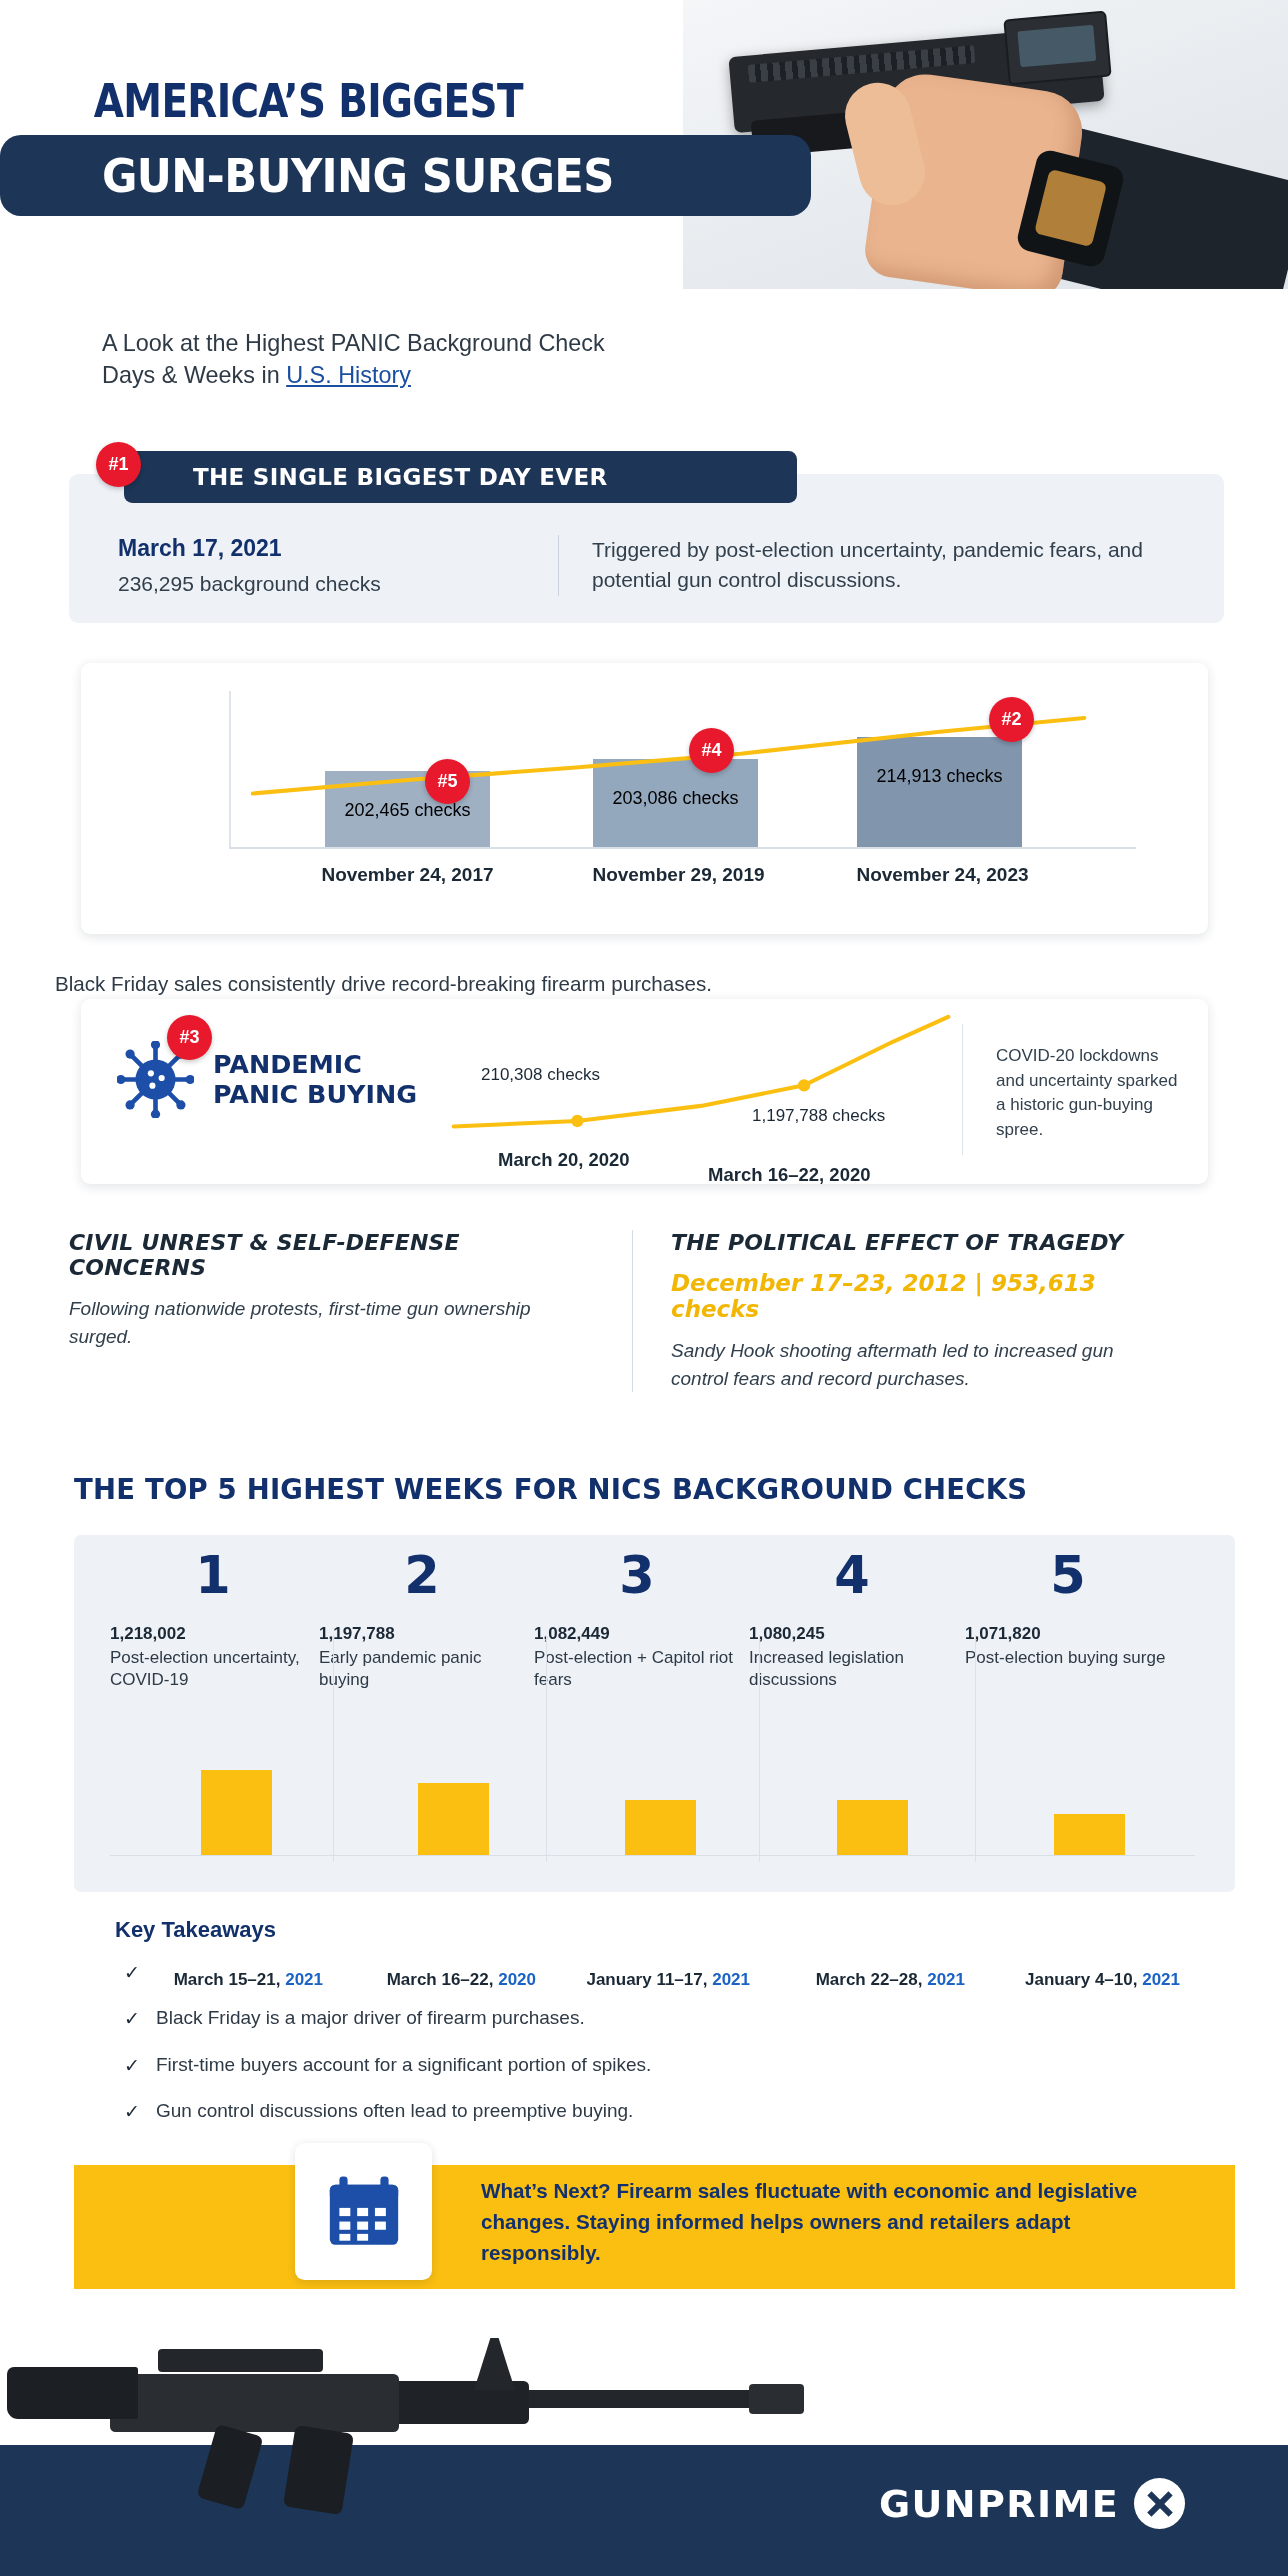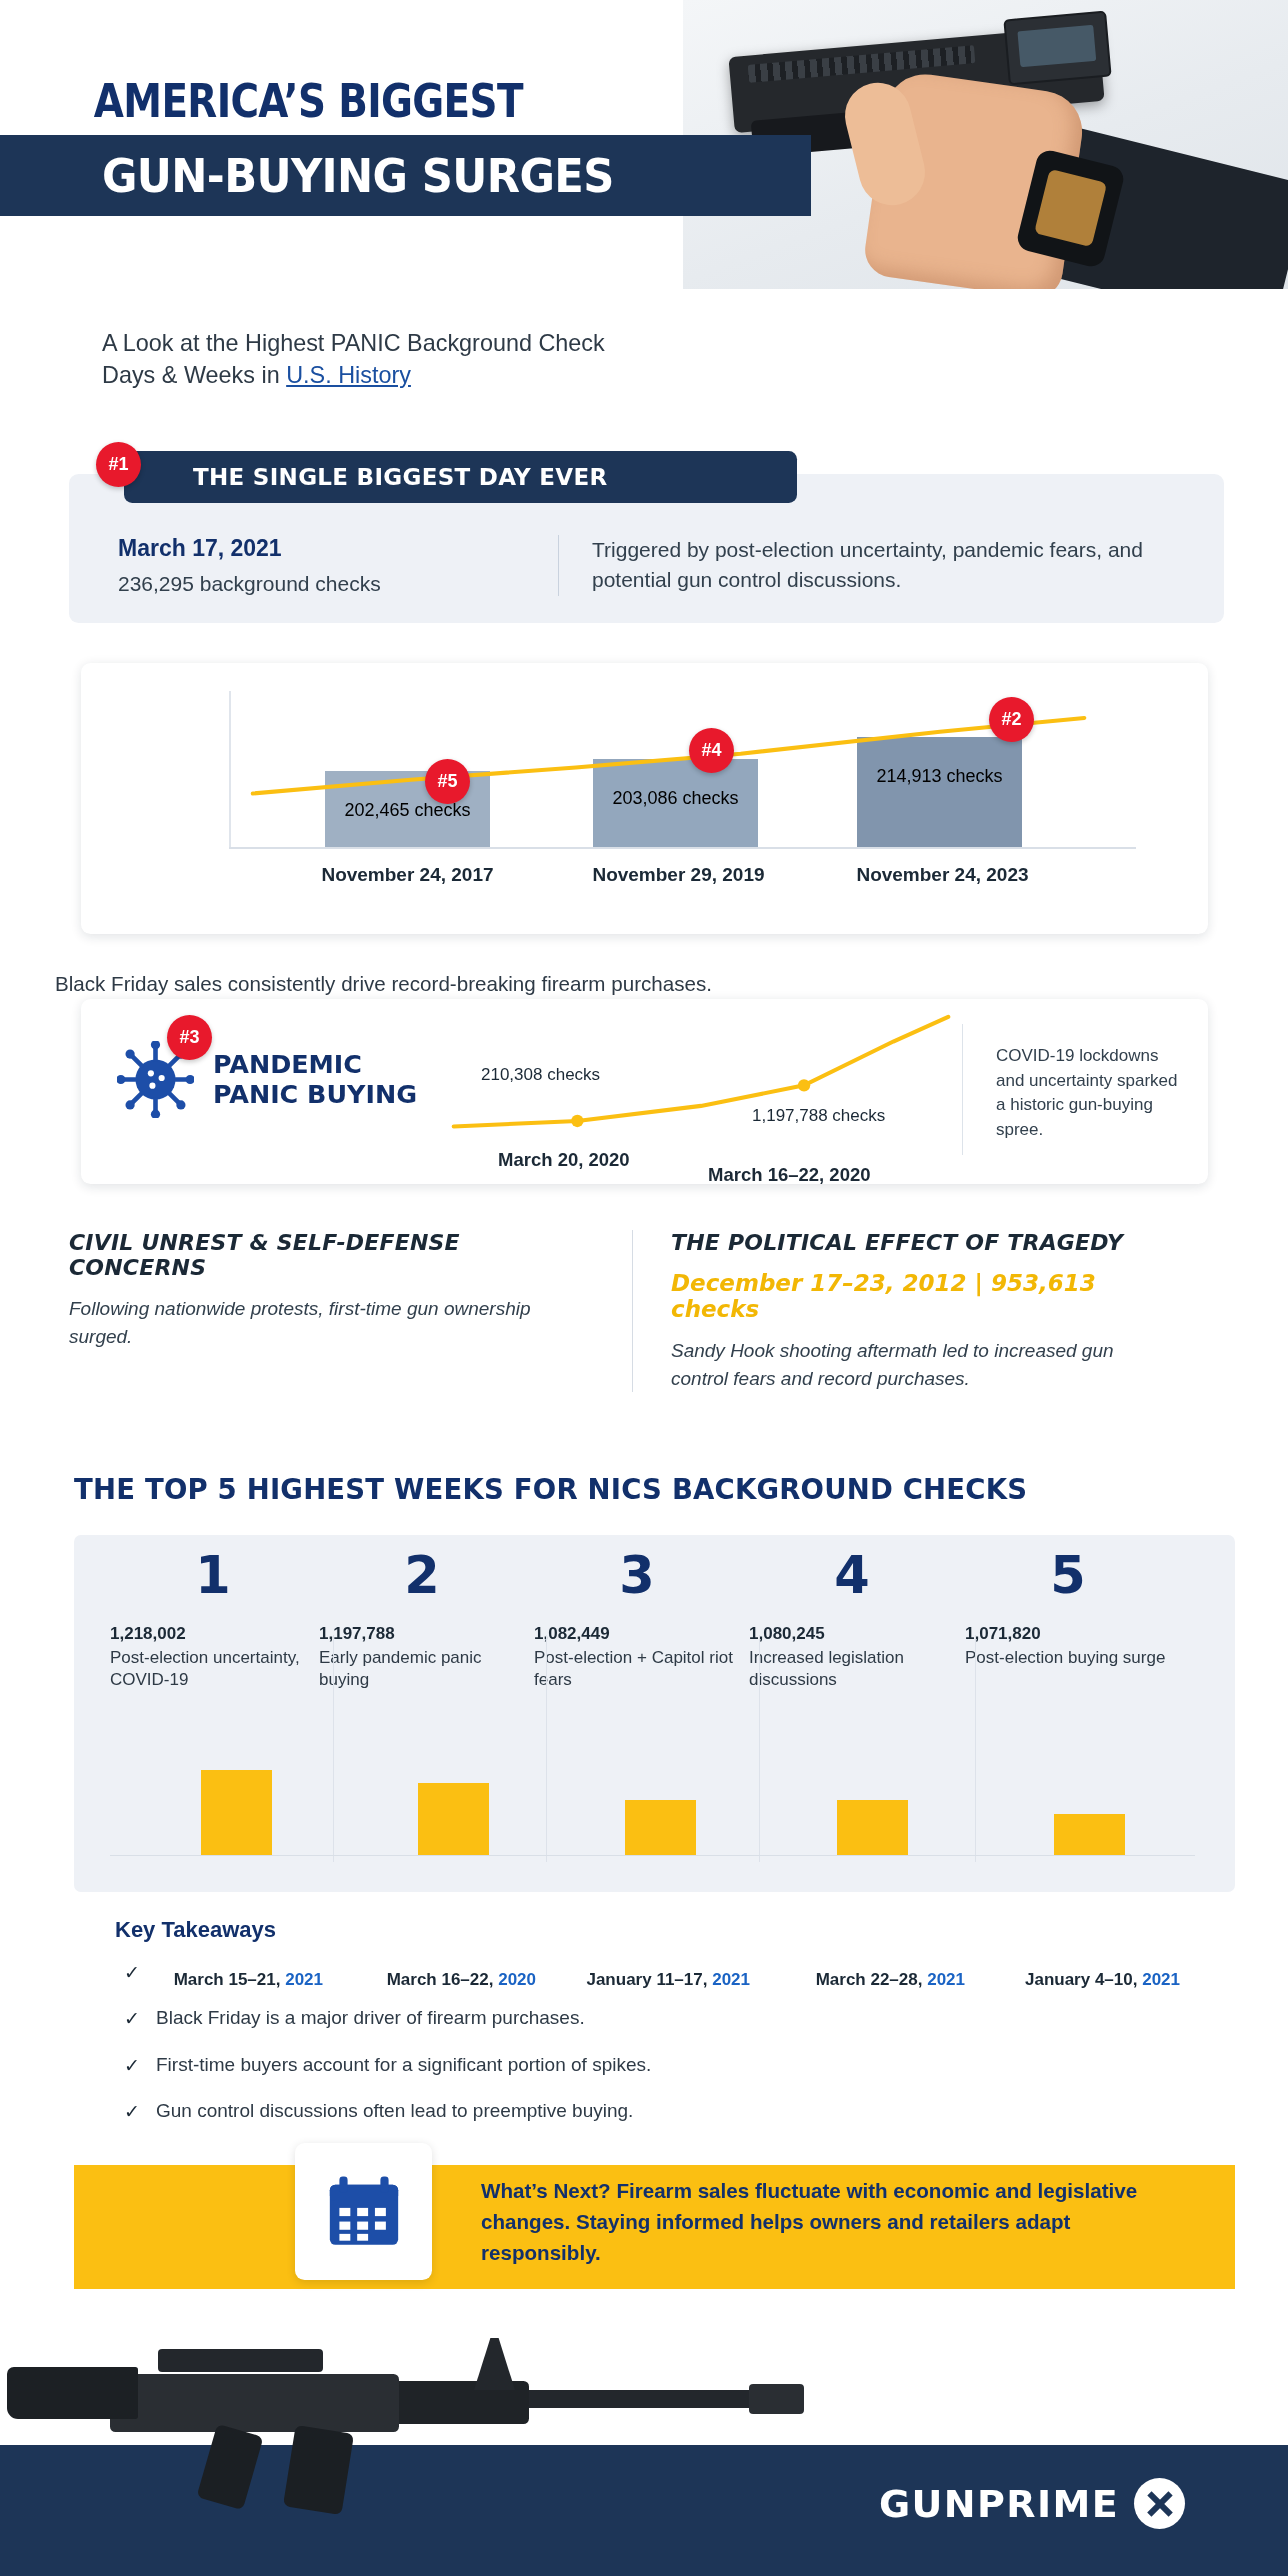--- a/index.html
+++ b/index.html
@@ -140,20 +140,21 @@
     transform: scaleX(.92);
     transform-origin: left center;
   }
   .title-band {
     margin-top: 9.6px;
     background: #1d3557;
     height: 81px;
     display: flex;
     align-items: center;
     padding-left: 102px;
+    border-radius: 21px;
   }
   .title-2 {
     font-family: "DejaVu Sans", sans-serif;
     font-weight: bold;
     font-size: 47px;
     letter-spacing: -0.7px;
     color: #ffffff;
     transform: scaleX(.92);
     transform-origin: left center;
   }
@@ -599,21 +600,21 @@
   <svg class="pan-chart" viewBox="0 0 760 200" preserveAspectRatio="none">
     <polyline points="20,170 200,162 380,140 530,110 660,46 740,10" fill="none" stroke="#fbbf12" stroke-width="6" stroke-linecap="round"></polyline>
     <circle cx="200" cy="162" r="9" fill="#fbbf12"></circle>
     <circle cx="530" cy="110" r="9" fill="#fbbf12"></circle>
   </svg>
   <div class="pan-v1">210,308 checks</div>
   <div class="pan-v2">1,197,788 checks</div>
   <div class="pan-d1">March 20, 2020</div>
   <div class="pan-d2">March 16–22, 2020</div>
   <div class="pan-sep"></div>
-  <div class="pan-right">COVID-19 lockdowns and uncertainty sparked a historic gun-buying spree.</div>
+  <div class="pan-right">COVID-20 lockdowns and uncertainty sparked a historic gun-buying spree.</div>
 
   <div class="two-col">
     <div class="tc">
       <div class="tc-h">CIVIL UNREST &amp; SELF-DEFENSE CONCERNS</div>
       <div class="tc-body">Following nationwide protests, first-time gun ownership surged.</div>
     </div>
     <div class="tc right">
       <div class="tc-h">THE POLITICAL EFFECT OF TRAGEDY</div>
       <div class="tc-stat">December 17–23, 2012 | 953,613 checks</div>
       <div class="tc-body">Sandy Hook shooting aftermath led to increased gun control fears and record purchases.</div>

